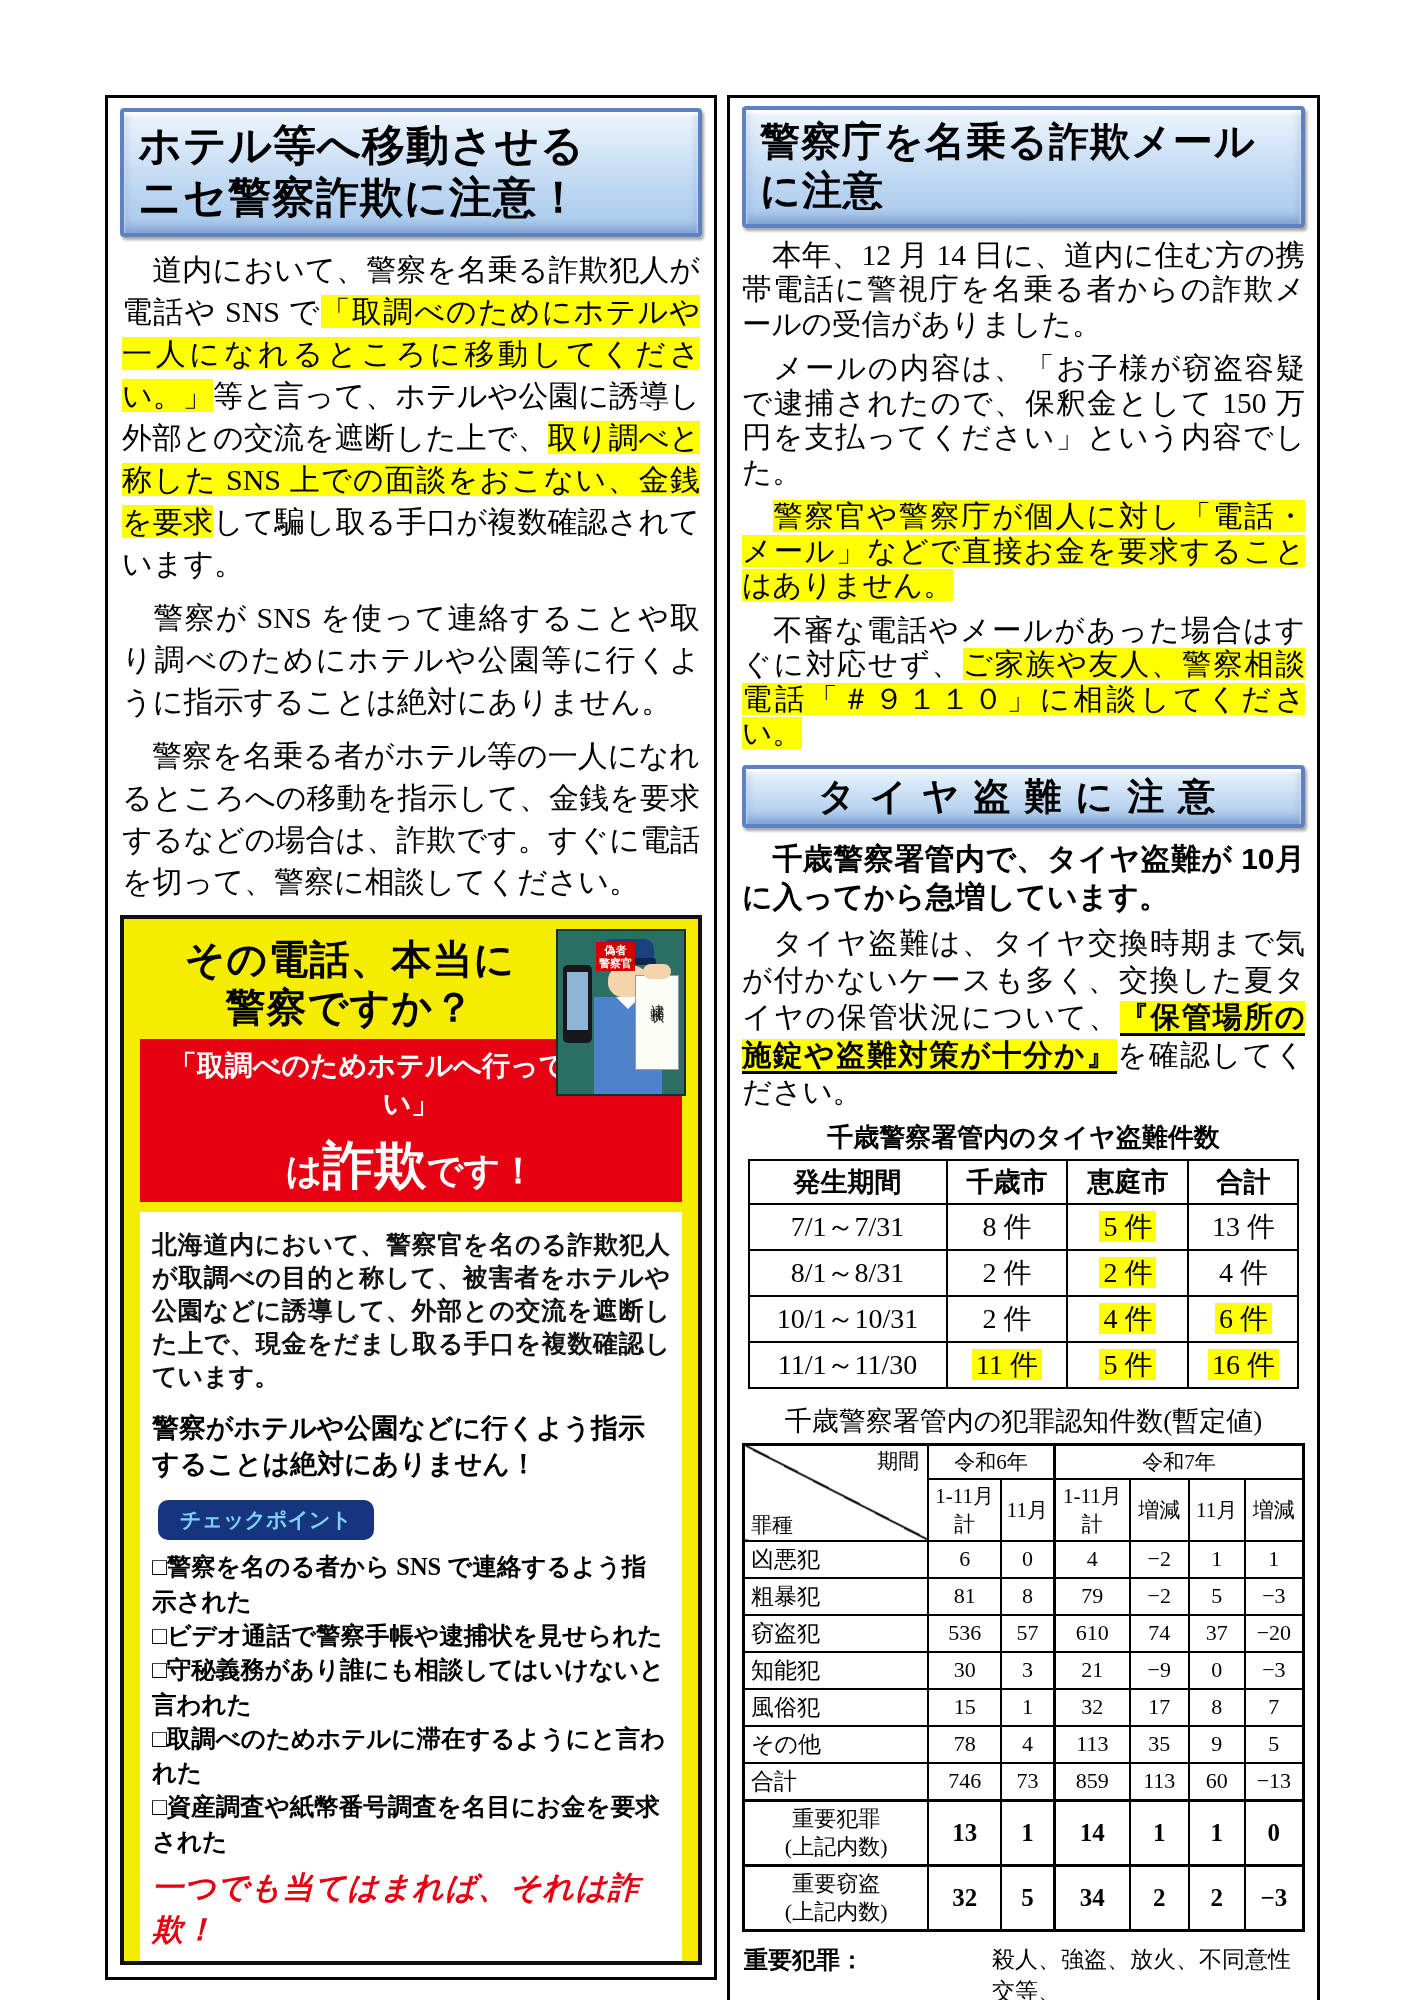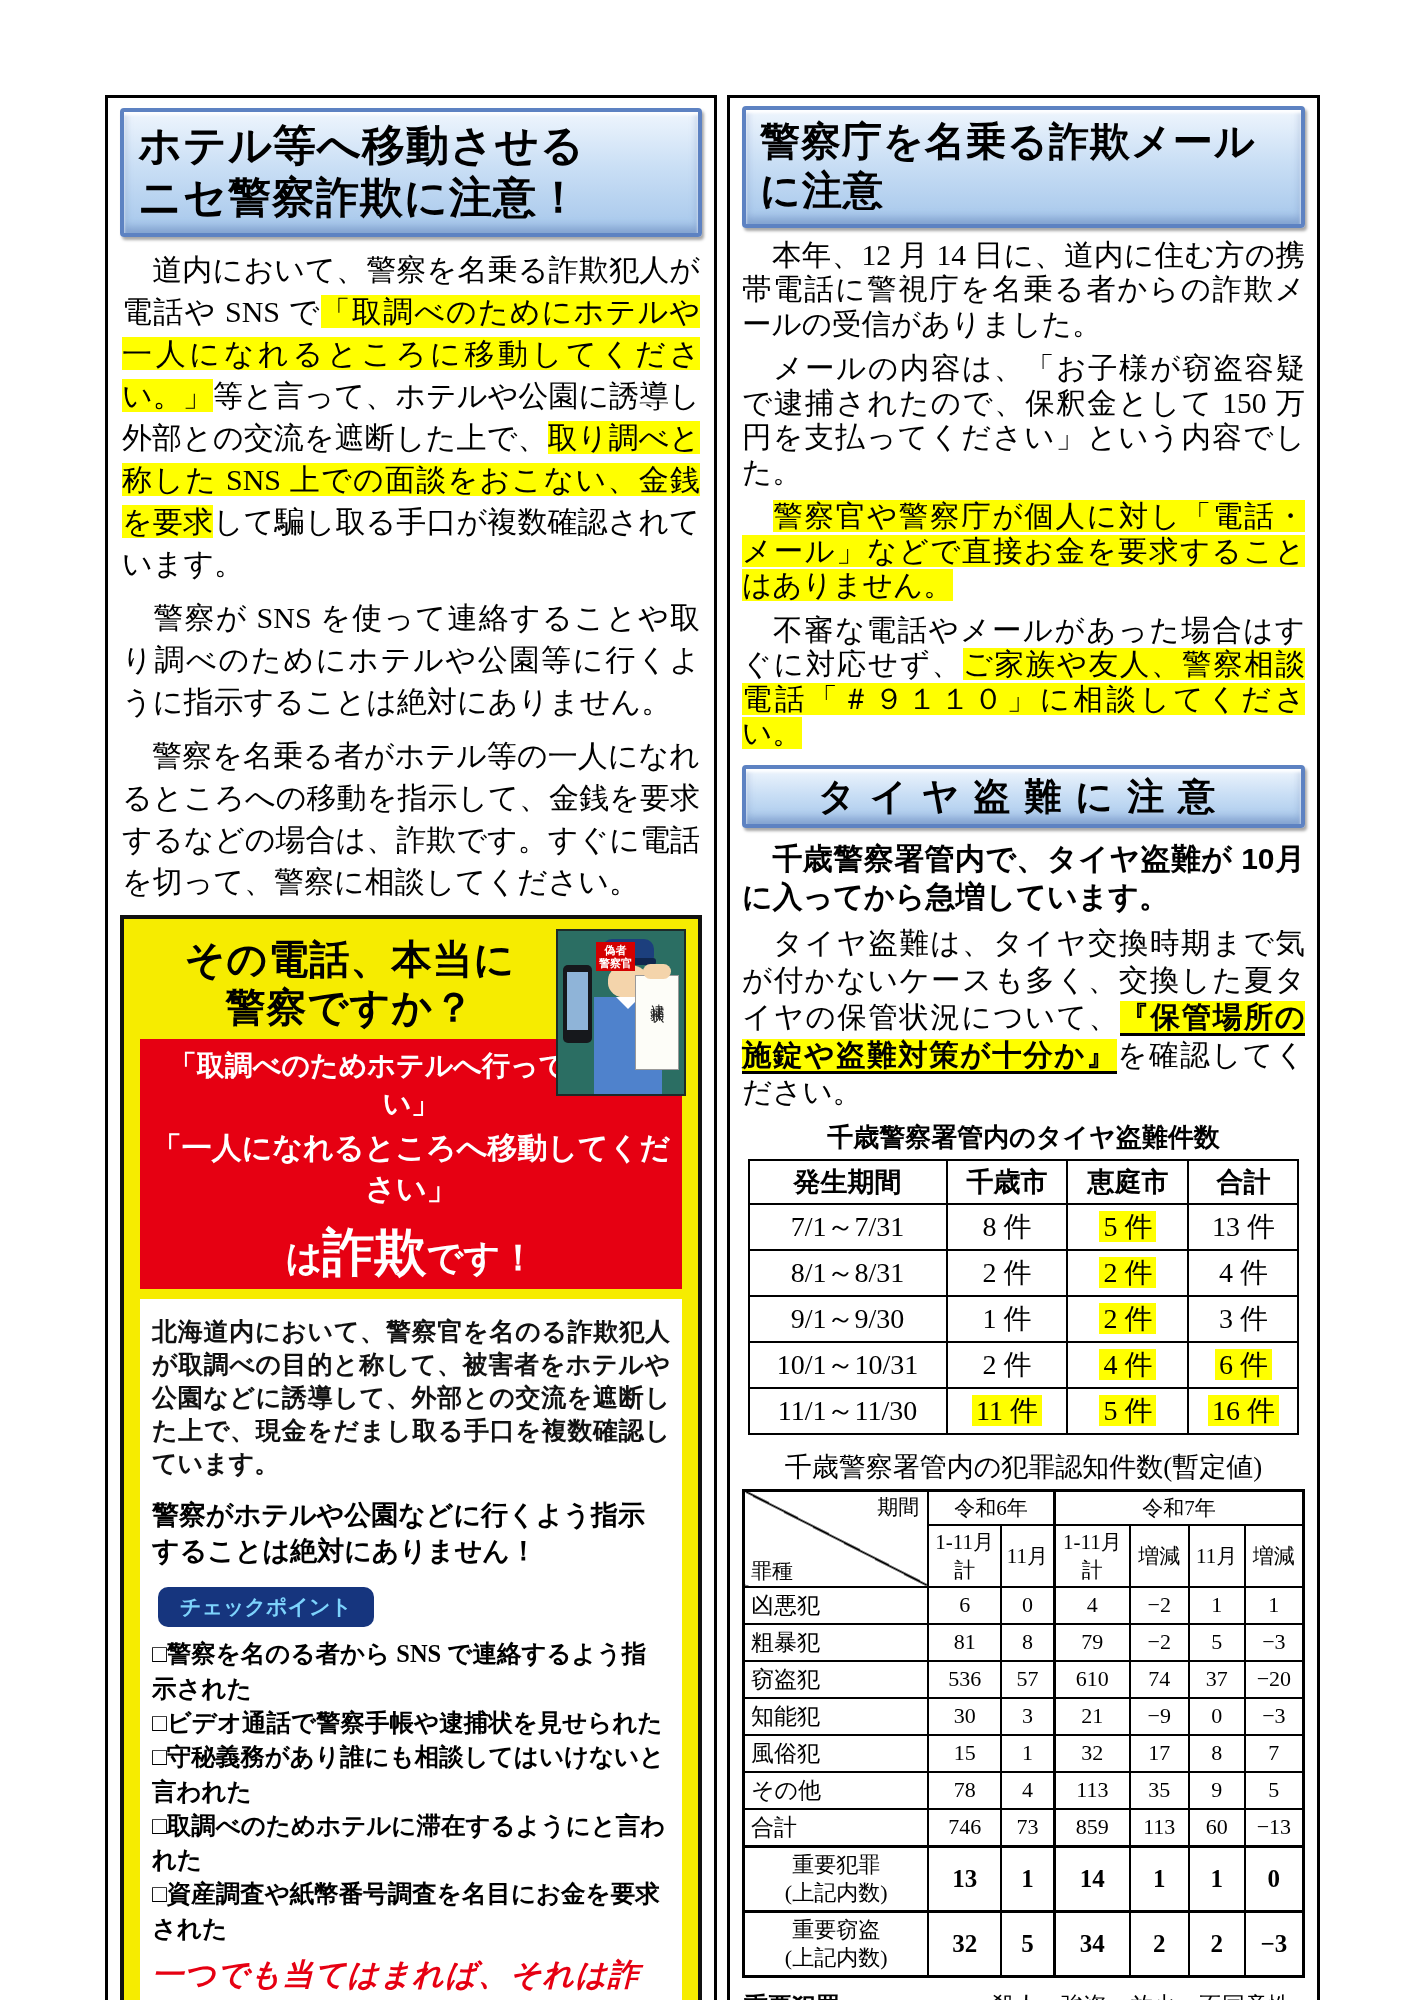--- a/index.html
+++ b/index.html
@@ -132,21 +132,20 @@
           <div class="illu-tag">偽者
 警察官</div>
           <div class="illu-warrant">
               <span class="vtext">逮捕状</span>
             </div>
           <div class="illu-hand"></div>
         </div>
 
         <div class="redband">
           <div class="q1">「取調べのためホテルへ行ってください」</div>
-          <div class="q2">「一人になれるところへ移動してください」</div>
           <div class="verdict"><span>は</span><span class="big">詐欺</span><span>です！</span></div>
         </div>
 
         <div class="poster-white">
           <div class="poster-body">北海道内において、警察官を名のる詐欺犯人が取調べの目的と称して、被害者をホテルや公園などに誘導して、外部との交流を遮断した上で、現金をだまし取る手口を複数確認しています。</div>
           <div class="poster-statement">警察がホテルや公園などに行くよう指示することは絶対にありません！</div>
           <div><span class="badge">チェックポイント</span></div>
           <div class="check">□警察を名のる者から SNS で連絡するよう指示された</div>
           <div class="check">□ビデオ通話で警察手帳や逮捕状を見せられた</div>
           <div class="check">□守秘義務があり誰にも相談してはいけないと言われた</div>
@@ -200,26 +199,20 @@
           <td>7/1～7/31</td>
           <td>8 件</td>
           <td><span class="hl-cell">5 件</span></td>
           <td>13 件</td>
         </tr>
         <tr>
           <td>8/1～8/31</td>
           <td>2 件</td>
           <td><span class="hl-cell">2 件</span></td>
           <td>4 件</td>
-        </tr>
-        <tr>
-          <td>9/1～9/30</td>
-          <td>1 件</td>
-          <td><span class="hl-cell">2 件</span></td>
-          <td>3 件</td>
         </tr>
         <tr>
           <td>10/1～10/31</td>
           <td>2 件</td>
           <td><span class="hl-cell">4 件</span></td>
           <td><span class="hl-cell">6 件</span></td>
         </tr>
         <tr>
           <td>11/1～11/30</td>
           <td><span class="hl-cell">11 件</span></td>

